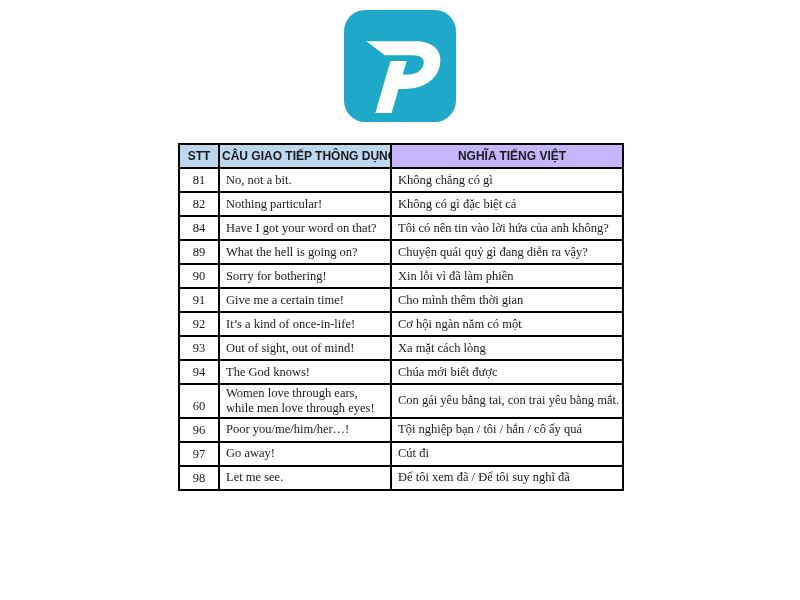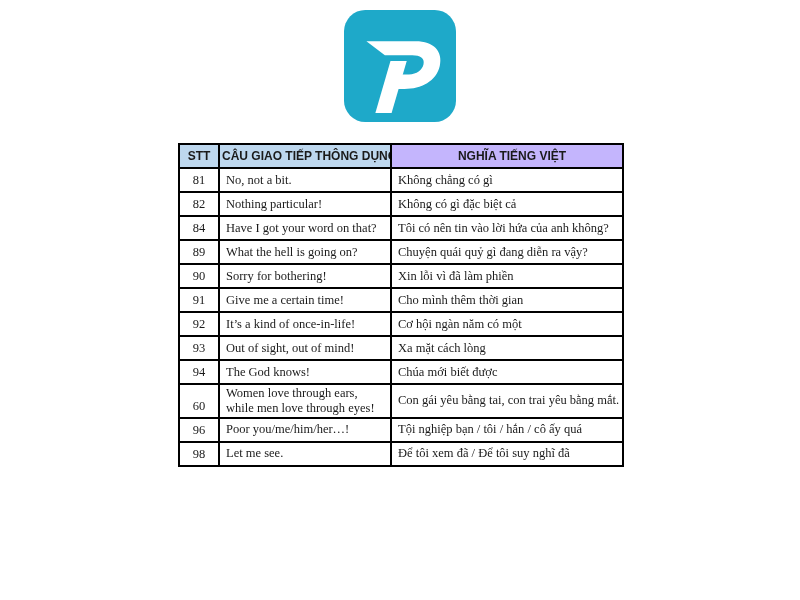--- a/index.html
+++ b/index.html
@@ -134,20 +134,25 @@
           <td class="col-stt">60</td>
           <td class="col-en">Women love through ears, while men love through eyes!</td>
           <td class="col-vi">Con gái yêu bằng tai, con trai yêu bằng mắt.</td>
         </tr>
         <tr>
           <td class="col-stt">96</td>
           <td class="col-en">Poor you/me/him/her…!</td>
           <td class="col-vi">Tội nghiệp bạn / tôi / hắn / cô ấy quá</td>
         </tr>
         <tr>
+          <td class="col-stt">97</td>
+          <td class="col-en">Go away!</td>
+          <td class="col-vi">Cút đi</td>
+        </tr>
+        <tr>
           <td class="col-stt">98</td>
           <td class="col-en">Let me see.</td>
           <td class="col-vi">Để tôi xem đã / Để tôi suy nghĩ đã</td>
         </tr>
       </tbody>
   </table>
 
 </div>
 
 </body></html>

